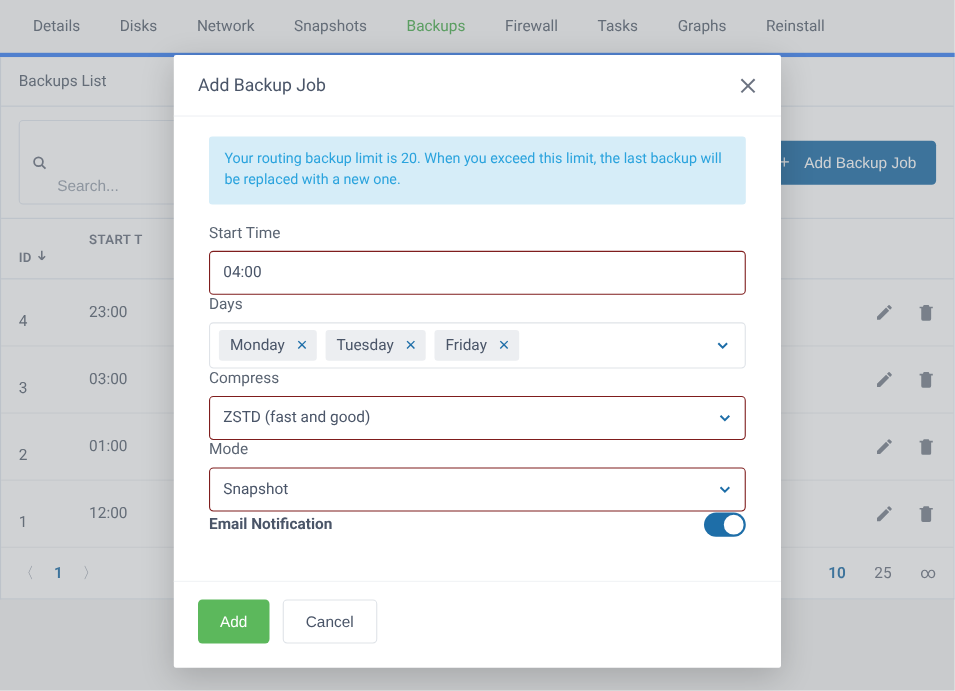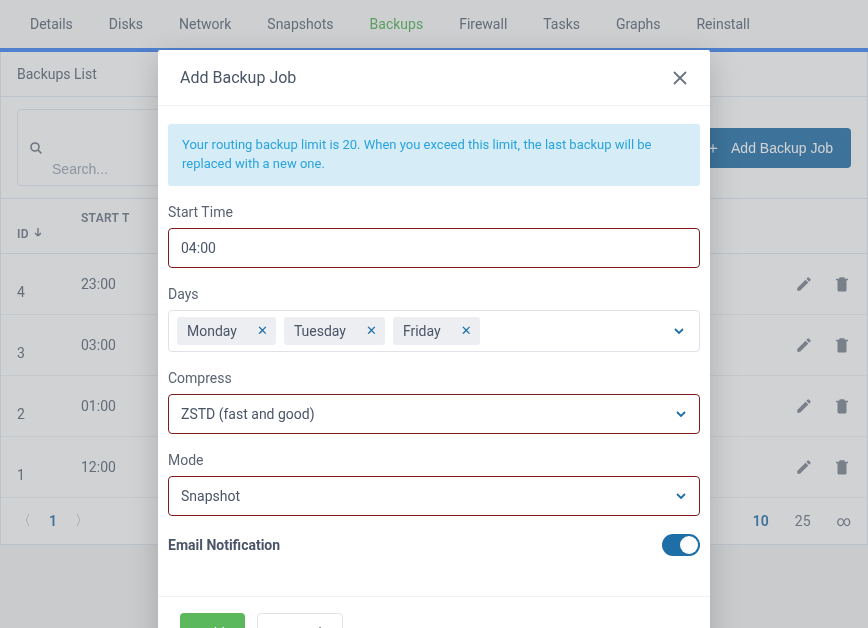--- a/index.html
+++ b/index.html
@@ -143,31 +143,31 @@
 }
 .modal-head {
   display: flex;
   align-items: center;
   padding: 18px 22px;
   border-bottom: 1px solid #eef0f3;
 }
 .modal-title { font-size: 16px; color: #4a5568; }
 .modal-close { margin-left: auto; color: #6b7280; cursor: pointer; font-size: 18px; }
 
-.modal-body { padding: 18px 10px 6px; }
+.modal-body { padding: 18px 32px 6px; }
 .info-box {
   background: #d6edf8;
   color: #2aa3dd;
   padding: 12px 14px;
   border-radius: 3px;
   font-size: 13px;
   line-height: 1.45;
   margin-bottom: 18px;
 }
-.field { margin-bottom: 18px; }
+.field { margin-bottom: 1px; }
 .field-label { color: #5a6472; font-size: 14px; margin-bottom: 8px; display: block; }
 .input, .select {
   width: 100%;
   border: 1px solid #7f1d1d;
   border-radius: 4px;
   padding: 11px 12px;
   font-size: 14px;
   color: #4a5568;
   background: #fff;
   display: flex;
@@ -184,21 +184,21 @@
   display: flex;
   align-items: center;
   gap: 8px;
 }
 .tag {
   background: #eceef1;
   border-radius: 3px;
   padding: 6px 8px 6px 10px;
   display: flex;
   align-items: center;
-  gap: 20px;
+  gap: 10px;
   font-size: 14px;
   color: #4a5568;
 }
 .tag .x { color: #1e6ea8; cursor: pointer; font-size: 13px; }
 .tags-input .caret { margin-left: auto; color: #1e6ea8; padding-right: 6px;}
 
 .switch-row { display: flex; align-items: center; justify-content: space-between; margin-bottom: 10px; font-weight: bold;}
 .switch {
   width: 38px; height: 22px; background: #1e6ea8; border-radius: 11px; position: relative; cursor: pointer;
 }

